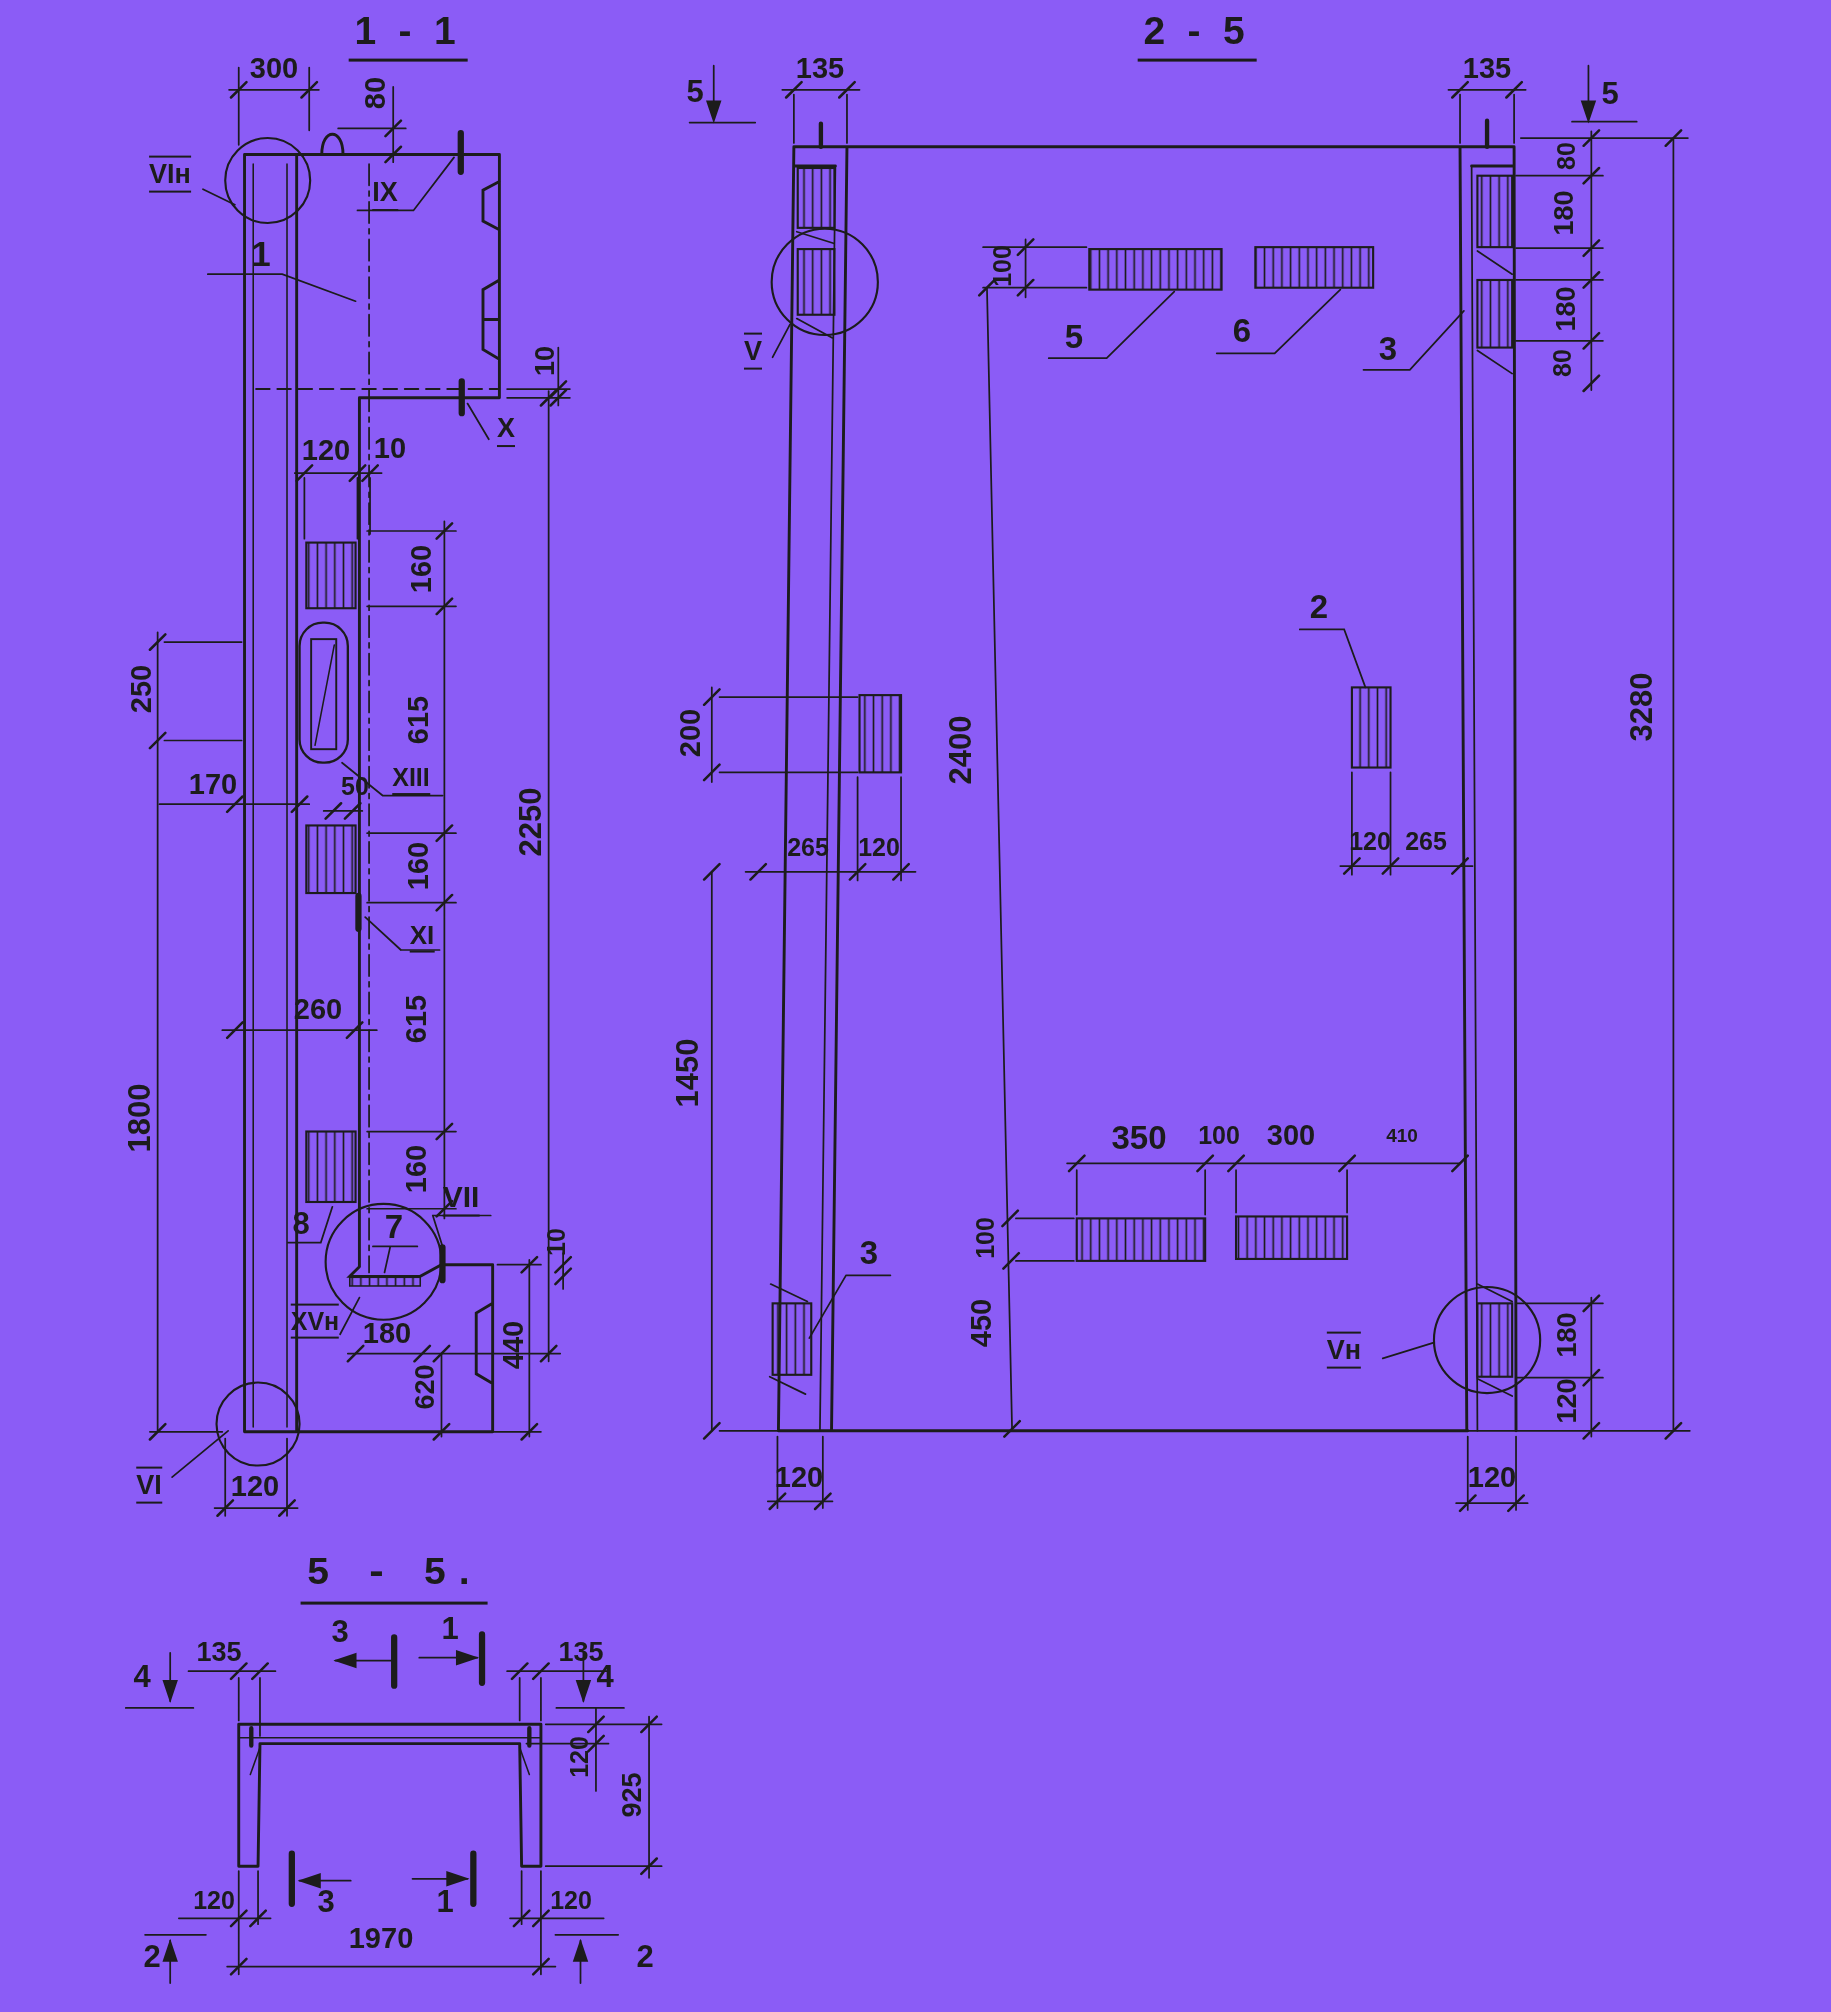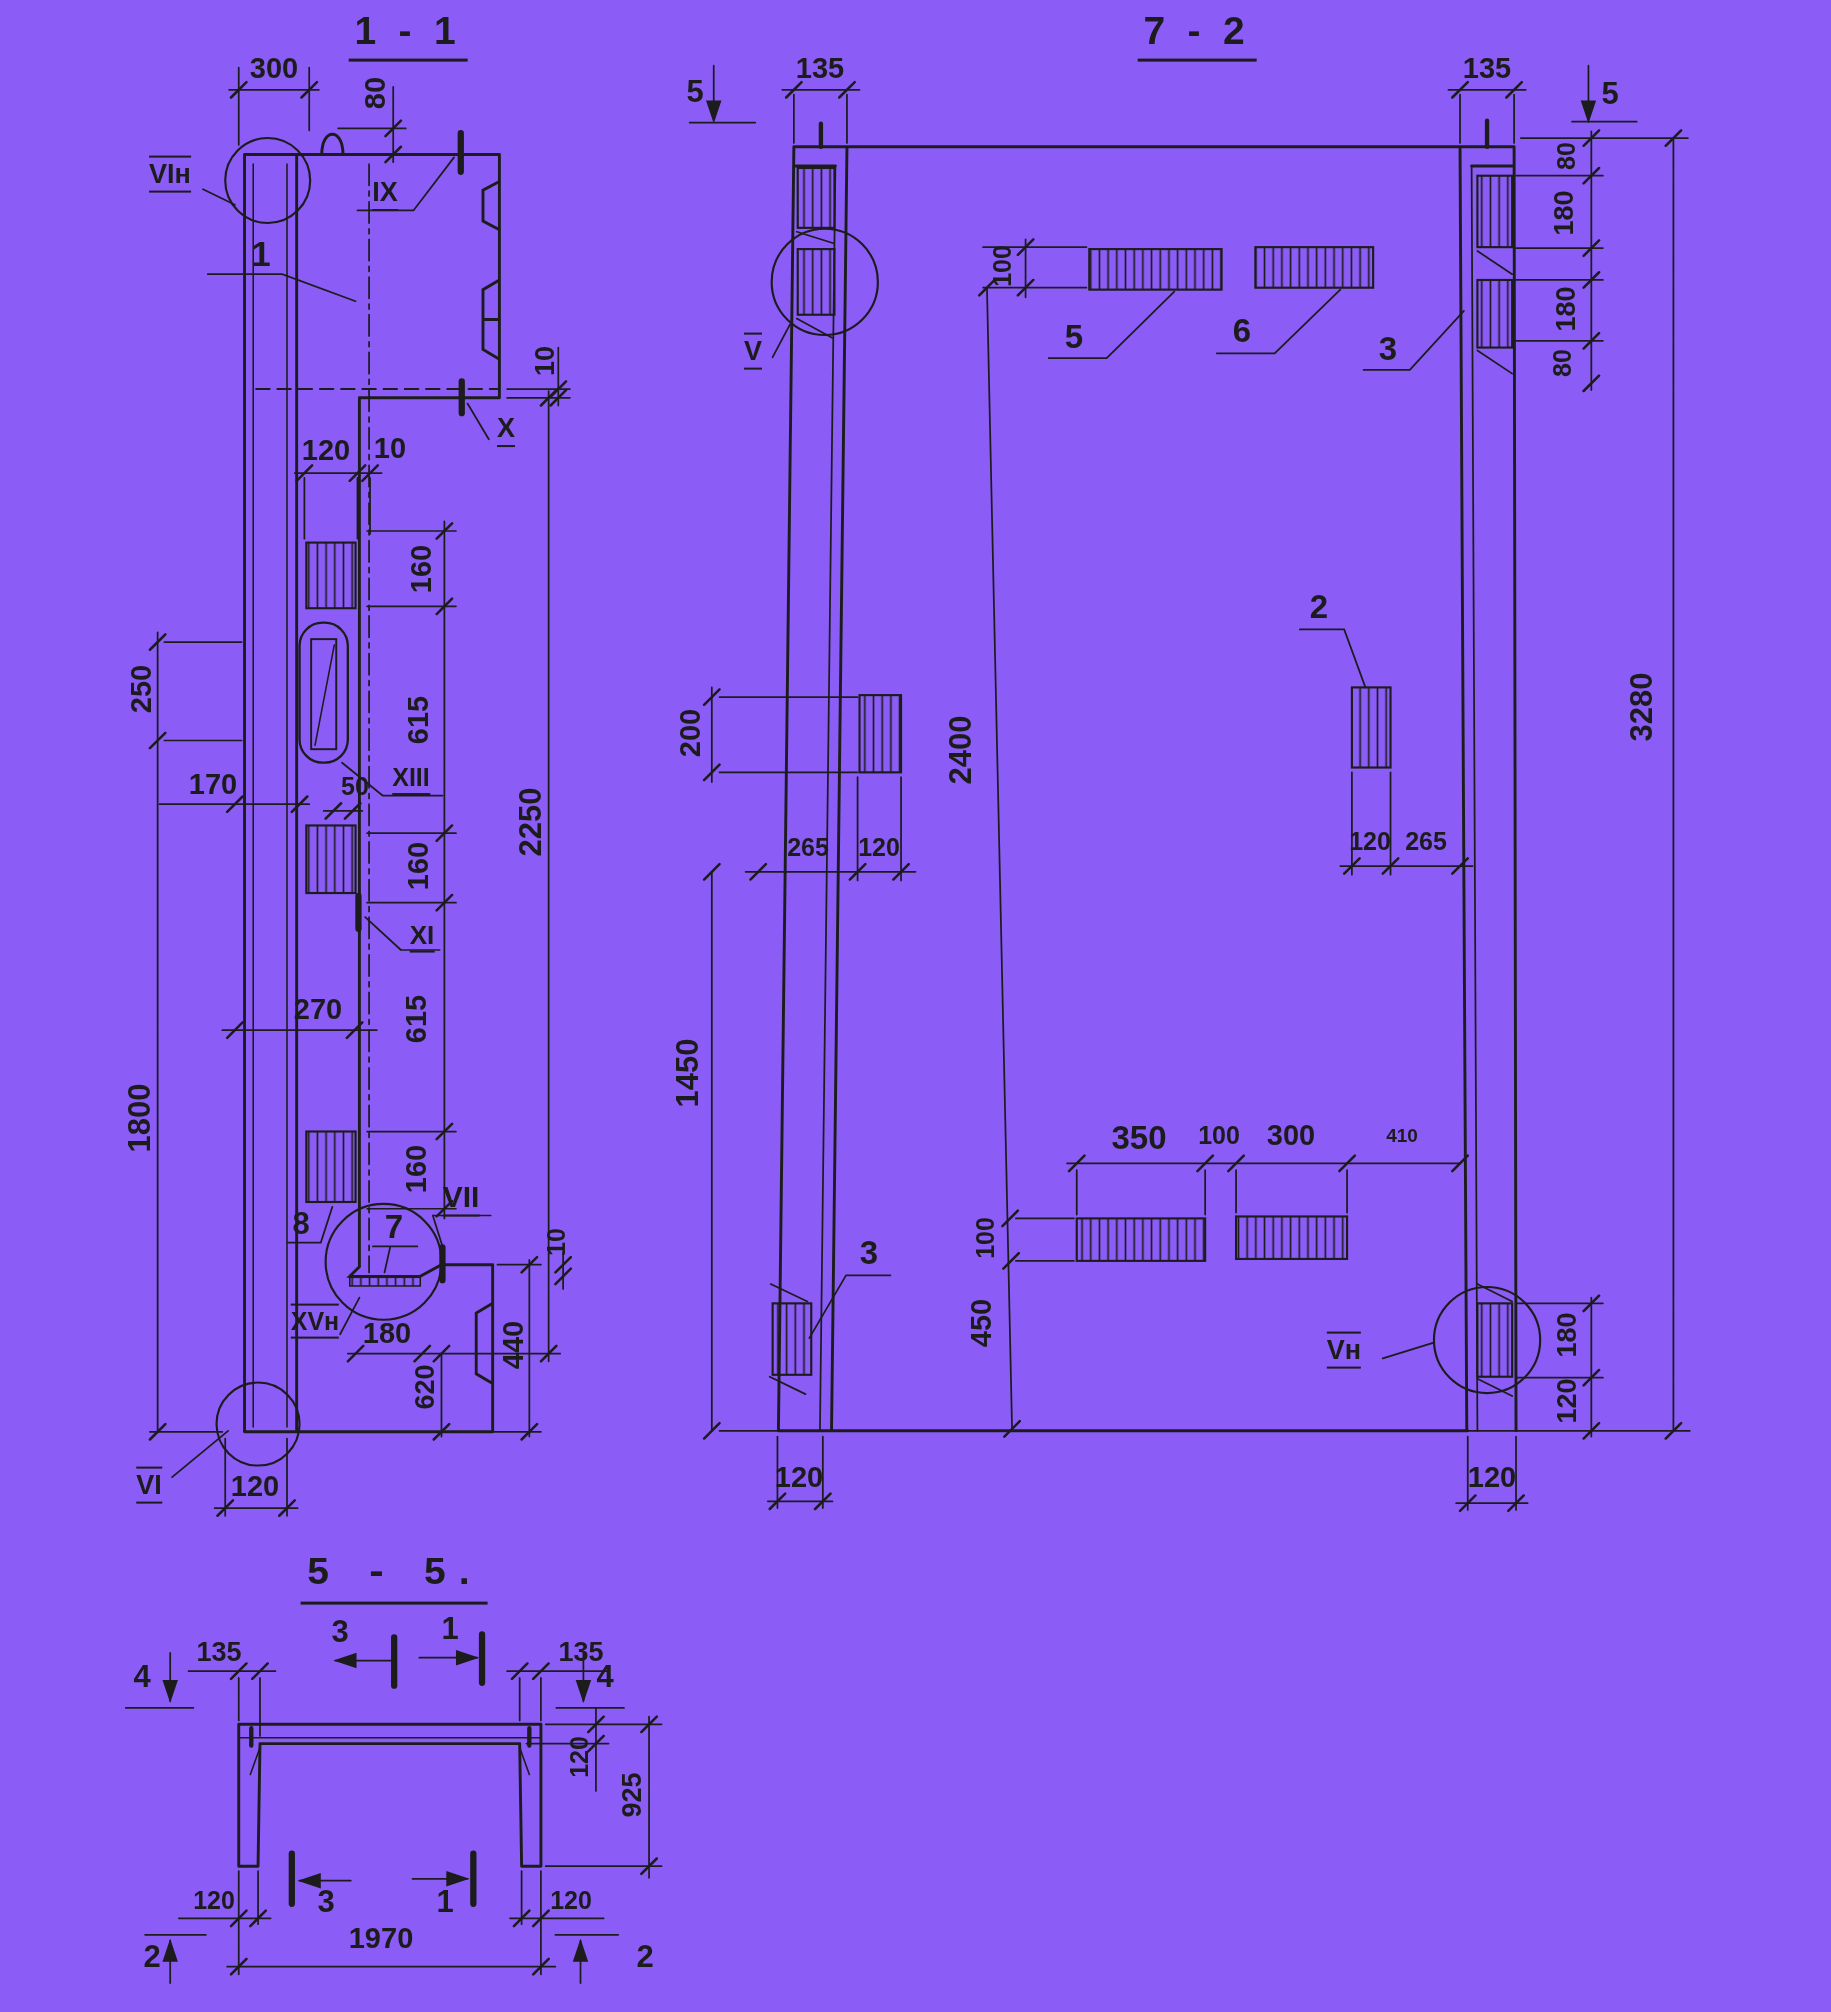--- a/index.html
+++ b/index.html
@@ -196,21 +196,21 @@
         M176 2008 L168 2032 L184 2032 Z
         M601 2008 L593 2032 L609 2032 Z
         M345 1720 L369 1712 L369 1728 Z
         M308 1948 L332 1940 L332 1956 Z
         M496 1717 L472 1709 L472 1725 Z
         M486 1946 L462 1938 L462 1954 Z"></path>
     </g>
   </svg>
 
   <div class="vtitle" id="t11">1 - 1</div>
-  <div class="vtitle" id="t22">7 - 2</div>
+  <div class="vtitle" id="t22">2 - 5</div>
   <div class="vtitle" id="t55">5 - 5.</div>
 
   <div id="labels">
       <div class="lbl ul ol" style="left: 170px; top: 174px; font-size: 27px;">VIн</div>
       <div class="lbl" style="left: 261px; top: 253px; font-size: 35px;">1</div>
       <div class="lbl" style="left: 274px; top: 68px; font-size: 29px;">300</div>
       <div class="lbl rot" style="left: 375px; top: 93px; font-size: 29px;">80</div>
       <div class="lbl ul" style="left: 385px; top: 195px; font-size: 27px;">IX</div>
       <div class="lbl rot" style="left: 545px; top: 361px; font-size: 27px;">10</div>
       <div class="lbl ul" style="left: 506px; top: 431px; font-size: 27px;">X</div>
@@ -218,21 +218,21 @@
       <div class="lbl" style="left: 390px; top: 448px; font-size: 29px;">10</div>
       <div class="lbl rot" style="left: 421px; top: 569px; font-size: 29px;">160</div>
       <div class="lbl rot" style="left: 141px; top: 689px; font-size: 29px;">250</div>
       <div class="lbl rot" style="left: 418px; top: 720px; font-size: 29px;">615</div>
       <div class="lbl ul" style="left: 411px; top: 780px; font-size: 25px;">XIII</div>
       <div class="lbl" style="left: 213px; top: 784px; font-size: 29px;">170</div>
       <div class="lbl" style="left: 355px; top: 786px; font-size: 25px;">50</div>
       <div class="lbl rot" style="left: 530px; top: 822px; font-size: 31px;">2250</div>
       <div class="lbl rot" style="left: 418px; top: 866px; font-size: 29px;">160</div>
       <div class="lbl ul" style="left: 422px; top: 937px; font-size: 26px;">XI</div>
-      <div class="lbl" style="left: 318px; top: 1009px; font-size: 29px;">270</div>
+      <div class="lbl" style="left: 318px; top: 1009px; font-size: 29px;">260</div>
       <div class="lbl rot" style="left: 416px; top: 1019px; font-size: 29px;">615</div>
       <div class="lbl rot" style="left: 139px; top: 1118px; font-size: 31px;">1800</div>
       <div class="lbl rot" style="left: 416px; top: 1169px; font-size: 29px;">160</div>
       <div class="lbl" style="left: 301px; top: 1223px; font-size: 31px;">8</div>
       <div class="lbl" style="left: 394px; top: 1226px; font-size: 33px;">7</div>
       <div class="lbl ul" style="left: 461px; top: 1199px; font-size: 30px;">VII</div>
       <div class="lbl rot" style="left: 556px; top: 1242px; font-size: 25px;">10</div>
       <div class="lbl ul ol" style="left: 315px; top: 1321px; font-size: 25px;">XVн</div>
       <div class="lbl" style="left: 387px; top: 1333px; font-size: 29px;">180</div>
       <div class="lbl rot" style="left: 513px; top: 1345px; font-size: 29px;">440</div>

